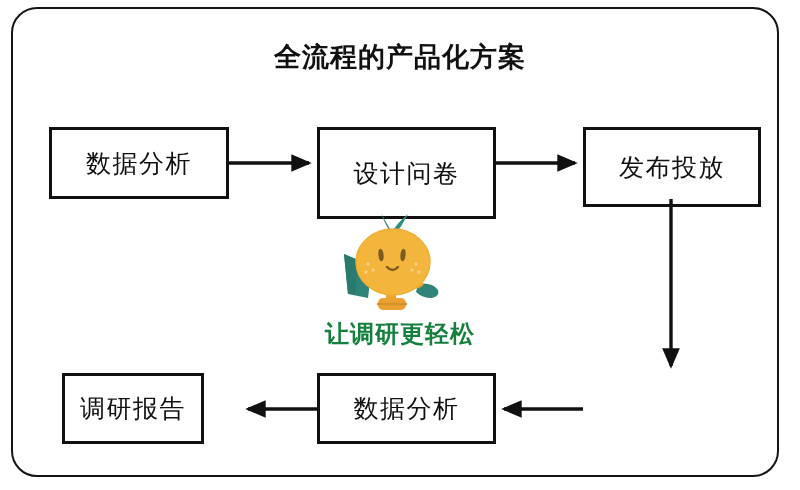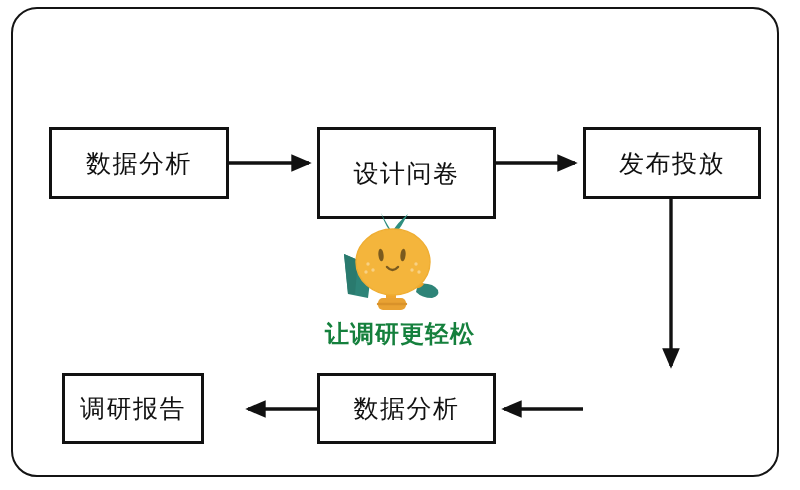--- a/index.html
+++ b/index.html
@@ -61,21 +61,21 @@
     justify-content: center;
     font-size: 25px;
     font-weight: 400;
     color: #111111;
     letter-spacing: 1.5px;
     white-space: nowrap;
   }
 
   .box-research-plan   { left: 49px;  top: 127px; width: 180px; height: 72px; }
   .box-design-survey   { left: 317px; top: 127px; width: 179px; height: 92px; }
-  .box-publish         { left: 583px; top: 127px; width: 178px; height: 72px; }
+  .box-publish         { left: 583px; top: 127px; width: 178px; height: 80px; }
   .box-fill-survey     { left: 583px; top: 373px; width: 178px; height: 71px; }
   .box-data-analysis   { left: 317px; top: 373px; width: 179px; height: 71px; }
   .box-research-report { left: 62px;  top: 373px; width: 142px; height: 71px; }
 
   
   .arrow-layer {
     position: absolute;
     left: 0;
     top: 0;
     width: 800px;
@@ -111,20 +111,21 @@
     white-space: nowrap;
   }
 </style>
 </head>
 <body>
 
 <div id="canvas">
 
   <div class="outer-frame"></div>
 
+  <div class="diagram-title">全流程的产品化方案</div>
 
   <div class="flow-box box-research-plan">数据分析</div>
 
   <div class="flow-box box-design-survey">设计问卷</div>
 
   <div class="flow-box box-publish">发布投放</div>
 
 
   <div class="flow-box box-data-analysis">数据分析</div>
 

